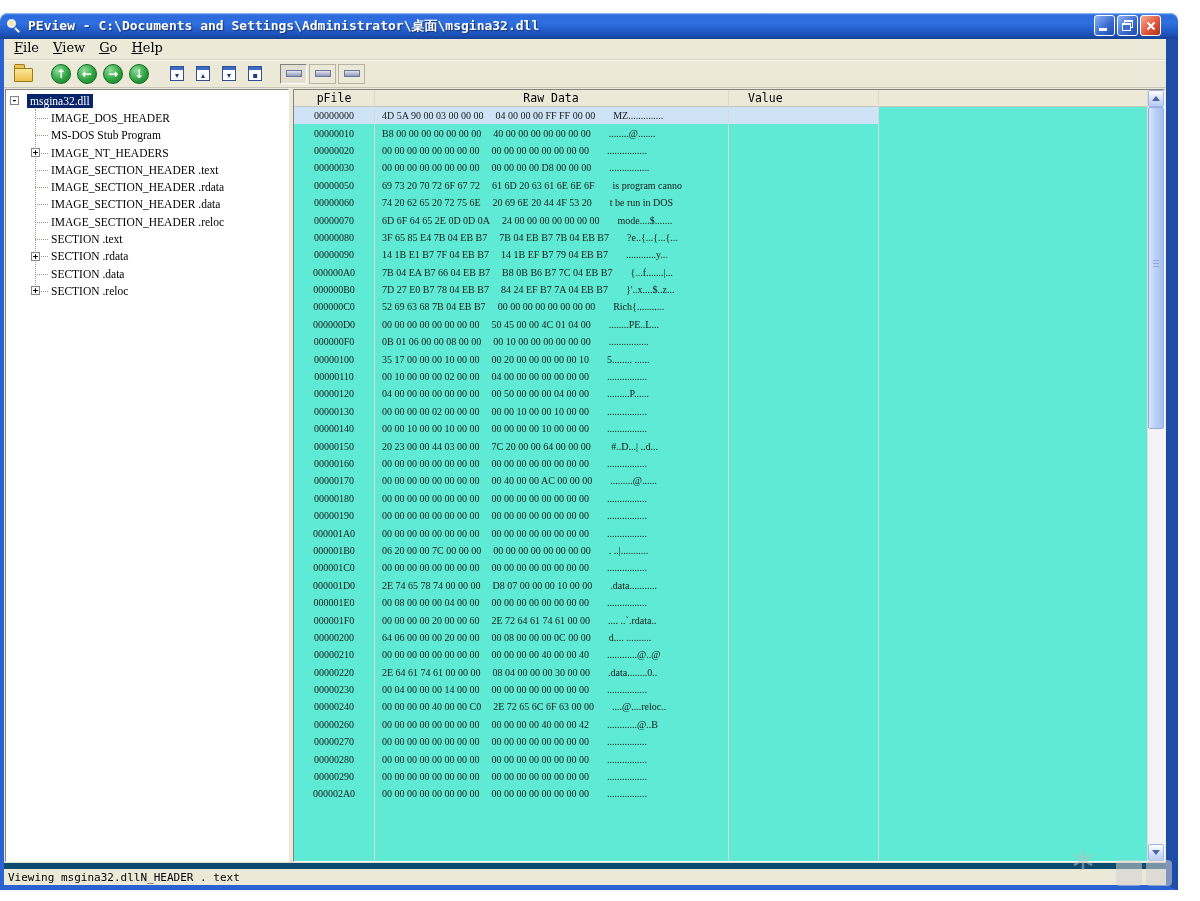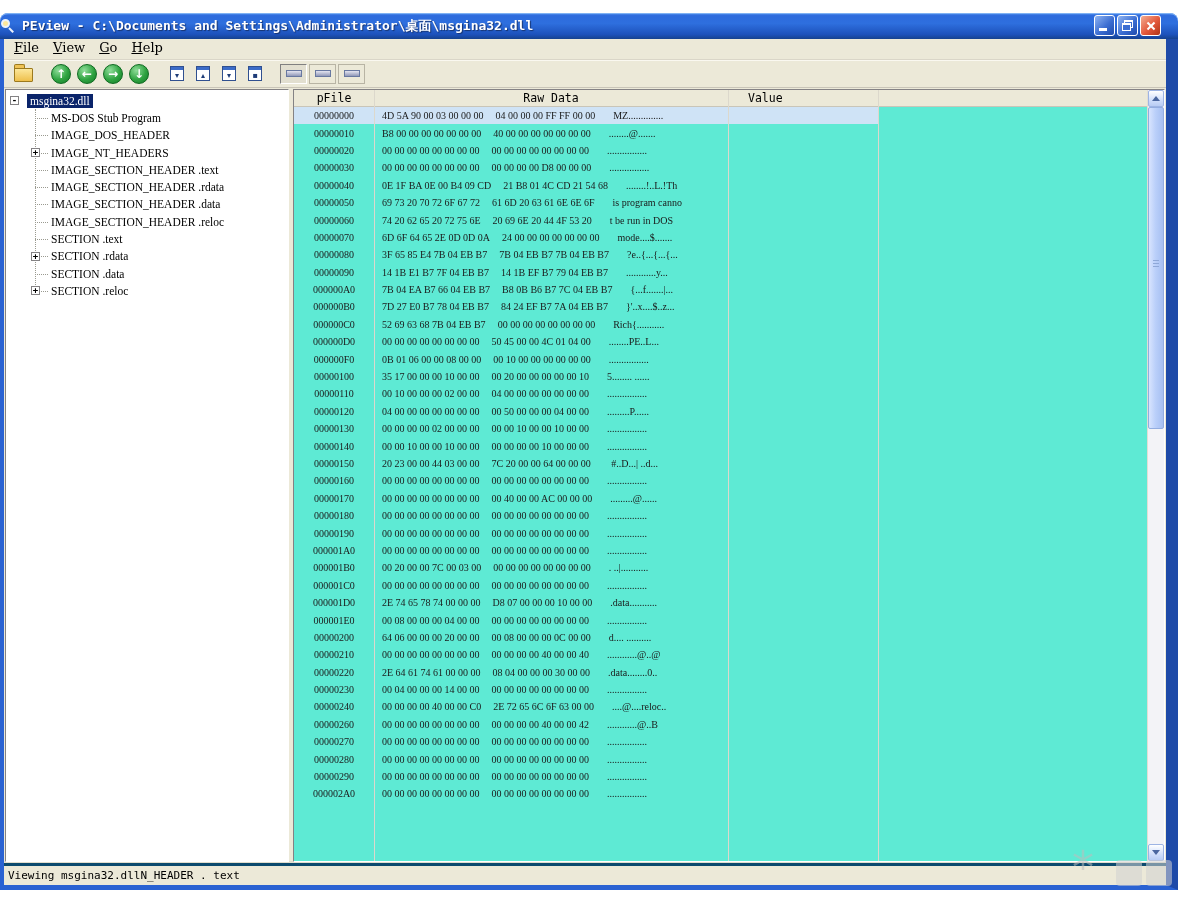--- a/index.html
+++ b/index.html
@@ -4,21 +4,21 @@
 <style>
   * { margin:0; padding:0; box-sizing:border-box; }
   html,body { width:1200px; height:901px; background:#ffffff; overflow:hidden; }
   body { position:relative; font-family:"Liberation Sans", sans-serif; }
 
   
   .window { position:absolute; left:0; top:13px; width:1178px; height:877px; }
 
   .titlebar {
     height:26px; position:relative; display:flex; align-items:center;
-    border-radius:8px 8px 0 0;
+    padding-left:6px; border-radius:8px 8px 0 0;
     background:linear-gradient(180deg,#5A96EE 0%, #2E6BDD 10%, #2E6FDE 40%, #1D52BC 82%, #16428F 100%);
     box-shadow:inset 0 1px 0 #7FB2F4;
   }
   .title-icon { width:16px; height:16px; position:relative; flex:0 0 auto; }
   .mag-circle { position:absolute; left:1px; top:1px; width:9px; height:9px; border:2px solid #EAF1FC; border-radius:50%; background:#FBE79C; }
   .mag-handle { position:absolute; left:9px; top:9px; width:6px; height:2px; background:#EAF1FC; transform:rotate(45deg); transform-origin:left center; }
   .title-text { color:#fff; font-weight:bold; font-size:13px; margin-left:6px; white-space:nowrap;
     font-family:"DejaVu Sans Mono", monospace; text-shadow:1px 1px 1px #16336F; }
 
   .win-controls { position:absolute; right:17px; top:2px; display:flex; gap:2px; }
@@ -106,21 +106,21 @@
   .sb-up { top:0; } .sb-down { bottom:0; }
   .arr-up { width:0; height:0; border-left:4px solid transparent; border-right:4px solid transparent; border-bottom:5px solid #4A66A0; }
   .arr-down { width:0; height:0; border-left:4px solid transparent; border-right:4px solid transparent; border-top:5px solid #4A66A0; }
   .sb-thumb { position:absolute; left:0; right:0; top:17px; height:322px; border:1px solid #93ADE0; border-radius:2px;
     background:linear-gradient(90deg,#D8E4FE,#BBD0FA 45%,#A6BFF2); }
   .sb-thumb::after { content:""; position:absolute; left:4px; right:4px; top:152px; height:9px;
     background:repeating-linear-gradient(180deg,#8FA8D8 0 1px, transparent 1px 3px); }
 
   
   .statusbar { height:22px; flex:0 0 auto; display:flex; align-items:center; padding-left:4px;
-    background:#ECE9D8; border-top:3px solid #0c4a6e; box-shadow:0 -2px 0 #E2DECE;
+    background:#ECE9D8; border-top:6px solid #0c4a6e; box-shadow:0 -2px 0 #E2DECE;
     font-family:"DejaVu Sans Mono", monospace; font-size:11px; color:#000; }
 
   
   .watermark { position:absolute; left:1072px; top:850px; width:110px; height:50px; z-index:5; opacity:.55; }
   .wm-star { position:absolute; left:0; top:-8px; font-size:44px; color:#BDBDBD; font-family:"DejaVu Sans", sans-serif; }
   .wm-b1,.wm-b2 { position:absolute; top:10px; width:26px; height:26px; background:#D2D2D2; border-radius:4px; }
   .wm-b1 { left:44px; } .wm-b2 { left:74px; }
 </style>
 </head>
 <body>
@@ -235,26 +235,26 @@
       <div class="tree-panel">
         <div class="tree-vline"></div>
         <div class="tree-view">
   <div class="tree-row root">
     <span class="ebox">-</span>
     <span class="tree-label sel">msgina32.dll</span>
   </div>
 
   <div class="tree-row child">
     <span class="ebox hidden"></span>
+    <span class="tree-label">IMAGE_DOS_HEADER</span>
+  </div>
+
+  <div class="tree-row child">
+    <span class="ebox hidden"></span>
     <span class="tree-label">MS-DOS Stub Program</span>
-  </div>
-
-  <div class="tree-row child">
-    <span class="ebox hidden"></span>
-    <span class="tree-label">IMAGE_DOS_HEADER</span>
   </div>
 
   <div class="tree-row child">
     <span class="ebox">+</span>
     <span class="tree-label">IMAGE_NT_HEADERS</span>
   </div>
 
   <div class="tree-row child">
     <span class="ebox hidden"></span>
     <span class="tree-label">IMAGE_SECTION_HEADER .text</span>
@@ -325,26 +325,20 @@
     <span class="c-v">................</span>
   </div>
 
   <div class="hex-row">
     <span class="c-off">00000030</span>
     <span class="c-a">00 00 00 00 00 00 00 00</span>
     <span class="c-b">00 00 00 00 D8 00 00 00</span>
     <span class="c-v">................</span>
   </div>
 
-  <div class="hex-row">
-    <span class="c-off">00000040</span>
-    <span class="c-a">0E 1F BA 0E 00 B4 09 CD</span>
-    <span class="c-b">21 B8 01 4C CD 21 54 68</span>
-    <span class="c-v">........!..L.!Th</span>
-  </div>
 
   <div class="hex-row">
     <span class="c-off">00000050</span>
     <span class="c-a">69 73 20 70 72 6F 67 72</span>
     <span class="c-b">61 6D 20 63 61 6E 6E 6F</span>
     <span class="c-v">is program canno</span>
   </div>
 
   <div class="hex-row">
     <span class="c-off">00000060</span>
@@ -482,21 +476,21 @@
 
   <div class="hex-row">
     <span class="c-off">000001A0</span>
     <span class="c-a">00 00 00 00 00 00 00 00</span>
     <span class="c-b">00 00 00 00 00 00 00 00</span>
     <span class="c-v">................</span>
   </div>
 
   <div class="hex-row">
     <span class="c-off">000001B0</span>
-    <span class="c-a">00 20 00 00 7C 00 03 00</span>
+    <span class="c-a">06 20 00 00 7C 00 00 00</span>
     <span class="c-b">00 00 00 00 00 00 00 00</span>
     <span class="c-v">. ..|...........</span>
   </div>
 
   <div class="hex-row">
     <span class="c-off">000001C0</span>
     <span class="c-a">00 00 00 00 00 00 00 00</span>
     <span class="c-b">00 00 00 00 00 00 00 00</span>
     <span class="c-v">................</span>
   </div>
@@ -508,20 +502,26 @@
     <span class="c-v">.data...........</span>
   </div>
 
   <div class="hex-row">
     <span class="c-off">000001E0</span>
     <span class="c-a">00 08 00 00 00 04 00 00</span>
     <span class="c-b">00 00 00 00 00 00 00 00</span>
     <span class="c-v">................</span>
   </div>
 
+  <div class="hex-row">
+    <span class="c-off">000001F0</span>
+    <span class="c-a">00 00 00 00 20 00 00 60</span>
+    <span class="c-b">2E 72 64 61 74 61 00 00</span>
+    <span class="c-v">.... ..`.rdata..</span>
+  </div>
 
   <div class="hex-row">
     <span class="c-off">00000200</span>
     <span class="c-a">64 06 00 00 00 20 00 00</span>
     <span class="c-b">00 08 00 00 00 0C 00 00</span>
     <span class="c-v">d.... ..........</span>
   </div>
 
   <div class="hex-row">
     <span class="c-off">00000210</span>

